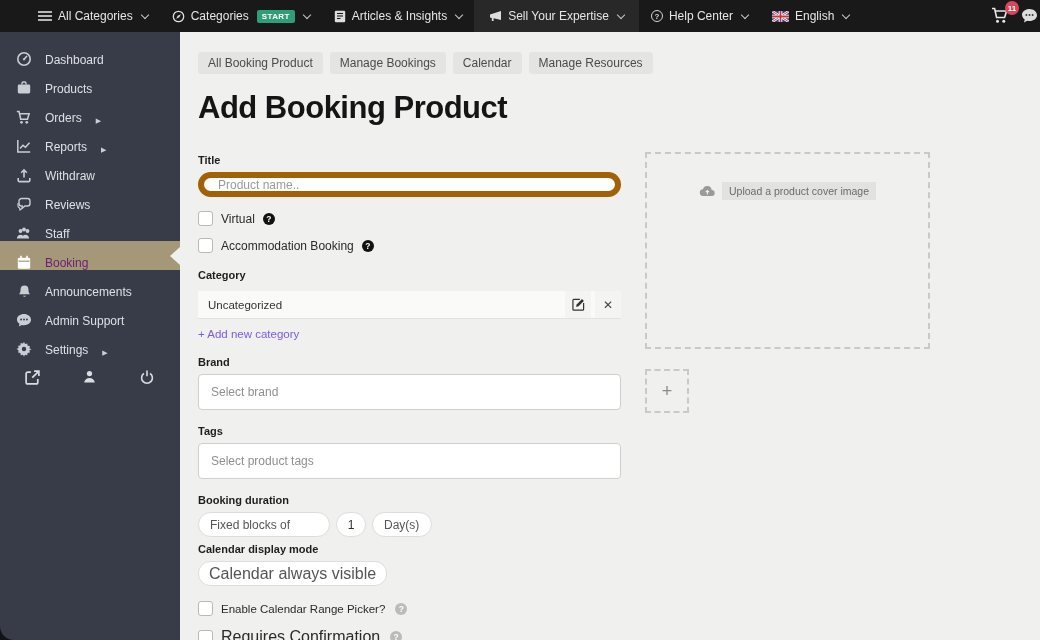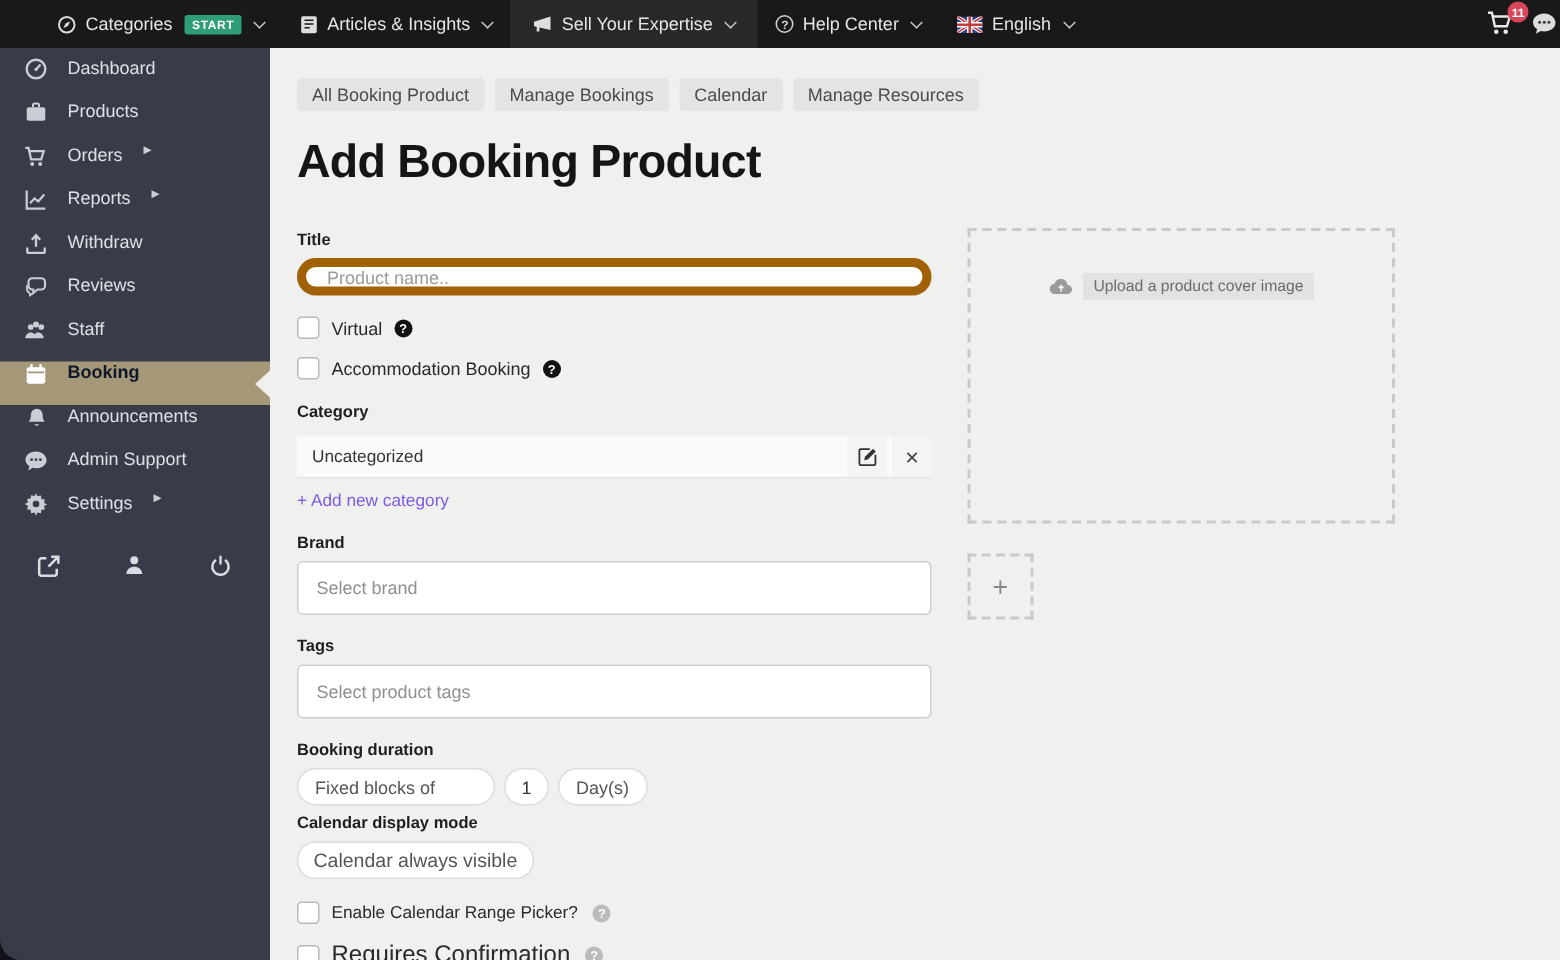--- a/index.html
+++ b/index.html
@@ -22,24 +22,24 @@
   .help-bubble{width:12px;height:12px;border-radius:50%;border:1.2px solid #d5d5d5;color:#d5d5d5;
     font-size:8px;font-weight:bold;display:flex;align-items:center;justify-content:center;box-sizing:border-box;}
   .nav-cart{position:absolute;right:30px;top:7px;}
   .cart-badge{position:absolute;top:-6px;right:-9px;min-width:14px;height:14px;border-radius:8px;
     background:#d9465a;color:#fff;font-size:8px;font-weight:bold;display:flex;align-items:center;justify-content:center;padding:0 2px;box-sizing:border-box;}
   .nav-chat{position:absolute;right:2px;top:8px;}
   
   .sidebar-under{position:absolute;top:32px;left:0;width:180px;height:608px;background:#121318;z-index:1;}
   .sidebar{position:absolute;top:32px;left:0;width:180px;height:608px;background:#373c48;
     border-bottom-left-radius:14px;z-index:2;padding-top:6px;box-sizing:border-box;}
-  .side-item{height:29px;display:flex;align-items:flex-start;padding-left:16px;color:#dde0e4;
+  .side-item{height:29px;display:flex;align-items:flex-end;padding-left:16px;color:#dde0e4;
     font-size:12px;position:relative;cursor:pointer;}
   .side-item .sicon{width:16px;height:16px;color:#c9cdd4;margin-right:13px;display:flex;align-items:center;justify-content:center;flex:none;}
-  .side-item.active{background:#a49878;color:#0f172a;font-weight:bold;}
+  .side-item.active{background:#a49878;color:#701a75;font-weight:normal;}
   .side-item.active .sicon{color:#fff;}
   .side-item.active::after{content:"";position:absolute;right:0;top:50%;transform:translateY(-50%);
     border-top:9px solid transparent;border-bottom:9px solid transparent;border-right:10px solid #f0f0ef;}
   .sub-arrow{margin-left:14px;font-size:7px;color:#c9cdd4;}
   .side-bottom{display:flex;justify-content:space-between;padding:12px 24px 0;color:#d9dce1;}
   .side-bottom .sicon{width:17px;height:17px;display:flex;cursor:pointer;}
   
   .main{position:absolute;left:180px;top:44px;width:860px;height:608px;background:#f0f0ef;}
   .tabs{display:flex;gap:7px;padding:8px 0 0 18px;}
   .tab{background:#e4e4e3;color:#4b4b4b;font-size:12px;padding:4px 10px;border-radius:3px;cursor:pointer;white-space:nowrap;}
@@ -65,37 +65,50 @@
   .add-link{margin-top:9px;font-size:11.5px;color:#7b5be6;cursor:pointer;display:inline-block;}
   .big-box{margin-top:6px;height:34px;border:1px solid #cfcfcf;border-radius:4px;background:#fff;
     display:flex;align-items:center;padding-left:12px;font-size:12px;color:#8f8f8f;cursor:text;}
   .duration-row{margin-top:6px;display:flex;gap:6px;}
   .pill{height:25px;border:1px solid #ddd;border-radius:13px;background:#fff;display:flex;
     align-items:center;font-size:12px;color:#555;box-sizing:border-box;cursor:pointer;}
   .d-type{width:132px;padding-left:11px;}
   .d-count{width:30px;justify-content:center;color:#333;cursor:text;}
   .d-unit{width:60px;padding-left:11px;}
   .cal-select{margin-top:6px;display:inline-flex;height:23px;border:1px solid #ddd;border-radius:12px;
-    background:#fff;align-items:center;padding:0 10px;font-size:13px;color:#555;cursor:pointer;}
+    background:#fff;align-items:center;padding:0 10px;font-size:16px;color:#555;cursor:pointer;}
   
   .upload-box{position:absolute;left:465px;top:108px;width:285px;height:197px;
     border:2px dashed #c9c9c9;box-sizing:border-box;cursor:pointer;}
   .upload-inner{margin-top:28px;display:flex;justify-content:center;align-items:center;gap:7px;}
   .upload-pill{background:#e2e2e1;color:#6b6b6b;font-size:10.5px;padding:3px 7px;}
   .plus-box{position:absolute;left:465px;top:325px;width:44px;height:44px;border:2px dashed #c9c9c9;
     box-sizing:border-box;display:flex;align-items:center;justify-content:center;color:#8a8a8a;
     font-size:18px;cursor:pointer;}
   svg{display:block;}
 </style>
 </head>
 <body>
 
 <header class="navbar">
   <div class="nav-left">
 
+    <div class="nav-item">
+      <span class="nav-icon">
+        <svg width="14" height="12" viewBox="0 0 14 12">
+            <g stroke="#dedede" stroke-width="1.6">
+              <line x1="0" y1="2" x2="14" y2="2"></line>
+              <line x1="0" y1="6" x2="14" y2="6"></line>
+              <line x1="0" y1="10" x2="14" y2="10"></line>
+            </g>
+          </svg>
+      </span>
+      <span>All Categories</span>
+      <span class="chev"></span>
+    </div>
 
     <div class="nav-item">
       <span class="nav-icon">
         <svg width="13" height="13" viewBox="0 0 16 16">
             <circle cx="8" cy="8" r="6.4" fill="none" stroke="#dedede" stroke-width="1.6"></circle>
             <path d="M10.8 5.2L9 9 5.2 10.8 7 7z" fill="#dedede"></path>
           </svg>
       </span>
       <span>Categories</span>
       <span class="badge-start">START</span>

